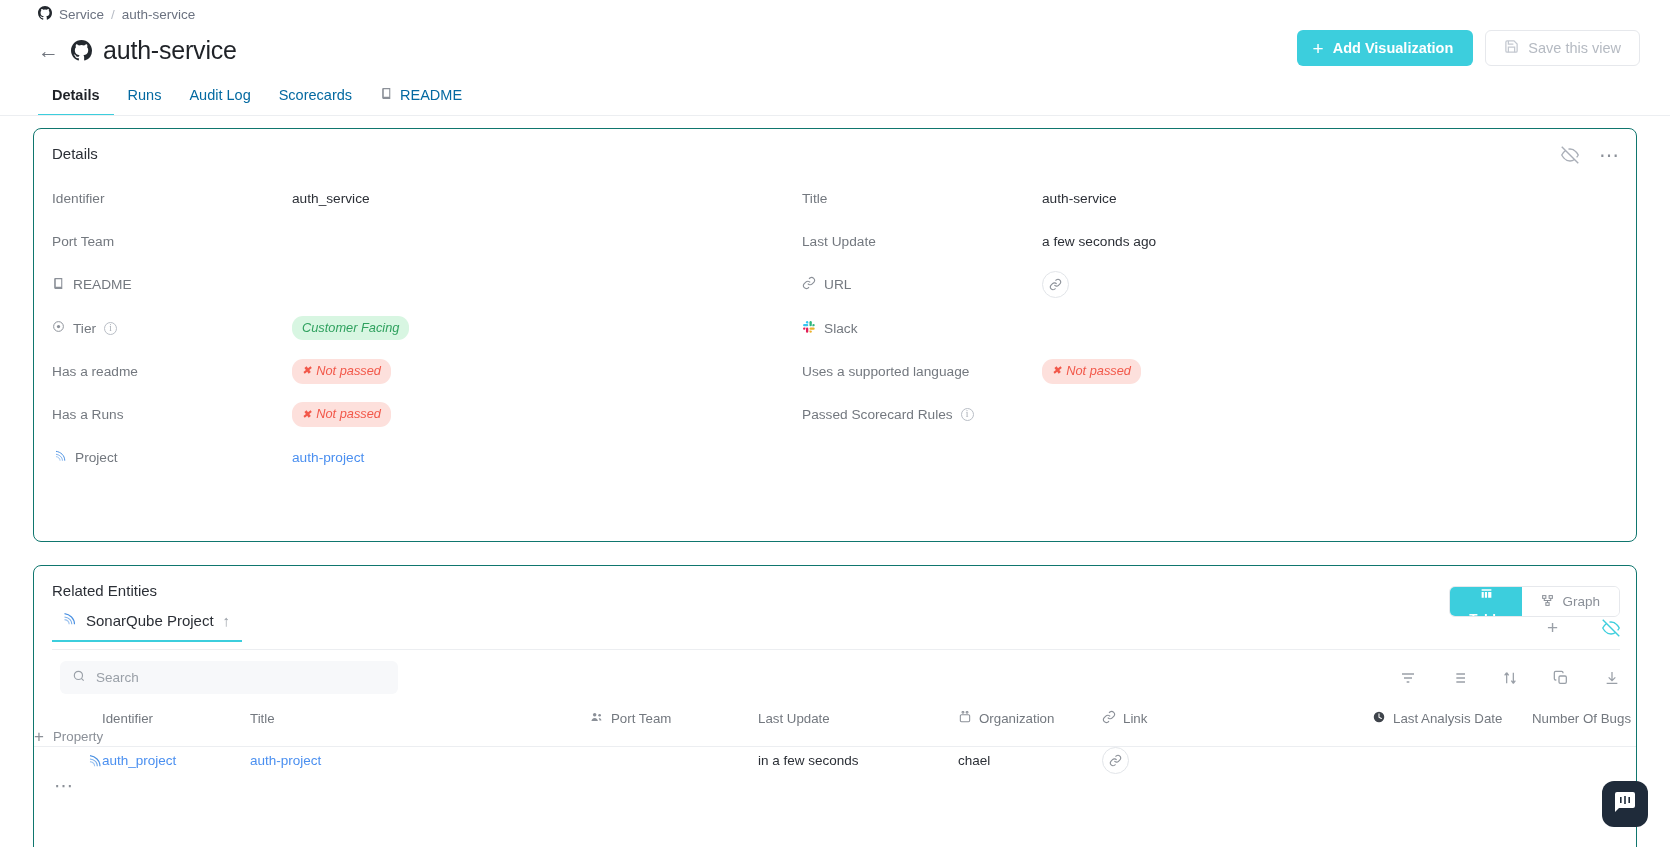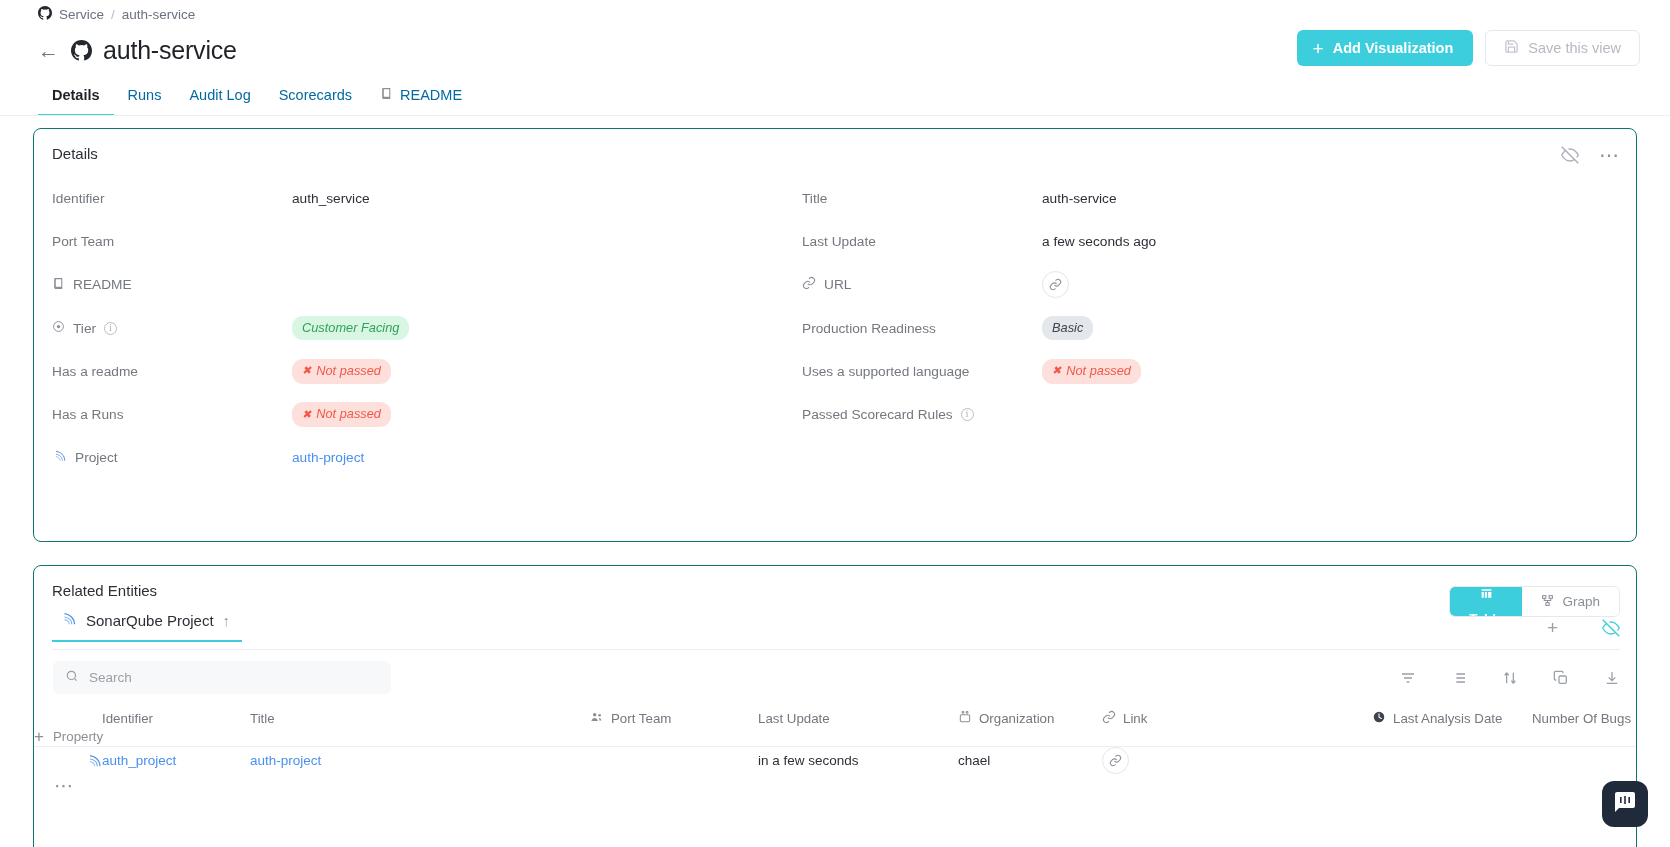--- a/index.html
+++ b/index.html
@@ -114,21 +114,21 @@
 
   .ent-tabs { position: absolute; left: 18px; top: 46px; right: 16px; height: 38px; }
   .ent-tab {
     display: inline-flex; align-items: center; gap: 9px; padding: 0 12px 11px 34px;
     font-size: 15px; color: #2b2f36; border-bottom: 2px solid #3ccedd; cursor: pointer;
   }
   .ent-tabs-line { position: absolute; left: 18px; right: 16px; top: 83px; height: 1px; background: #eceef1; }
   .ent-tools { position: absolute; right: 16px; top: 52px; display: flex; gap: 44px; align-items: center; }
 
   .search-wrap {
-    position: absolute; left: 19px; top: 95px; width: 338px; height: 33px;
+    position: absolute; left: 26px; top: 95px; width: 338px; height: 33px;
     background: #f7f8fa; border-radius: 6px; display: flex; align-items: center; gap: 10px;
     padding: 0 12px;
   }
   .search-wrap input {
     border: none; background: transparent; outline: none; font-size: 13.5px;
     font-family: inherit; color: #2b2f36; width: 100%;
   }
   .search-wrap input::placeholder { color: #9aa0a8; }
 
   .tbl-tools { position: absolute; right: 16px; top: 95px; height: 33px; display: flex; align-items: center; gap: 35px; }
@@ -335,25 +335,35 @@
             <span class="circle-btn">
               <svg width="13" height="13" viewBox="0 0 24 24" fill="none" stroke="#8b9098" stroke-width="2">
                   <path d="M10 13a5 5 0 0 0 7.5.5l3-3a5 5 0 0 0-7-7l-1.5 1.5"></path>
                   <path d="M14 11a5 5 0 0 0-7.5-.5l-3 3a5 5 0 0 0 7 7l1.5-1.5"></path>
                 </svg>
             </span>
           </div>
         </div>
         <div class="drow">
           <div class="dlabel">
-              <span>Production Readiness</span>
-            </div>
-          <div class="dvalue">
-            <span class="badge gray">Basic</span>
-          </div>
+            <span>
+              <svg width="14" height="14" viewBox="0 0 24 24">
+                <path d="M5.8 14.9a2 2 0 1 1-2-2h2v2z" fill="#e01e5a"></path>
+                  <path d="M6.8 14.9a2 2 0 0 1 4 0v5a2 2 0 1 1-4 0v-5z" fill="#e01e5a"></path>
+                <path d="M8.8 5.9a2 2 0 1 1 2-2v2h-2z" fill="#36c5f0"></path>
+                  <path d="M8.8 6.9a2 2 0 0 1 0 4h-5a2 2 0 1 1 0-4h5z" fill="#36c5f0"></path>
+                <path d="M17.8 8.9a2 2 0 1 1 2 2h-2v-2z" fill="#2eb67d"></path>
+                  <path d="M16.8 8.9a2 2 0 0 1-4 0v-5a2 2 0 1 1 4 0v5z" fill="#2eb67d"></path>
+                <path d="M14.8 17.9a2 2 0 1 1-2 2v-2h2z" fill="#ecb22e"></path>
+                  <path d="M14.8 16.9a2 2 0 0 1 0-4h5a2 2 0 1 1 0 4h-5z" fill="#ecb22e"></path>
+              </svg>
+            </span>
+            <span>Slack</span>
+          </div>
+          <div class="dvalue"></div>
         </div>
         <div class="drow">
           <div class="dlabel">
               <span>Uses a supported language</span>
             </div>
           <div class="dvalue">
             <span class="badge red">
               <span class="x">✖</span>
               <span>Not passed</span>
             </span>

